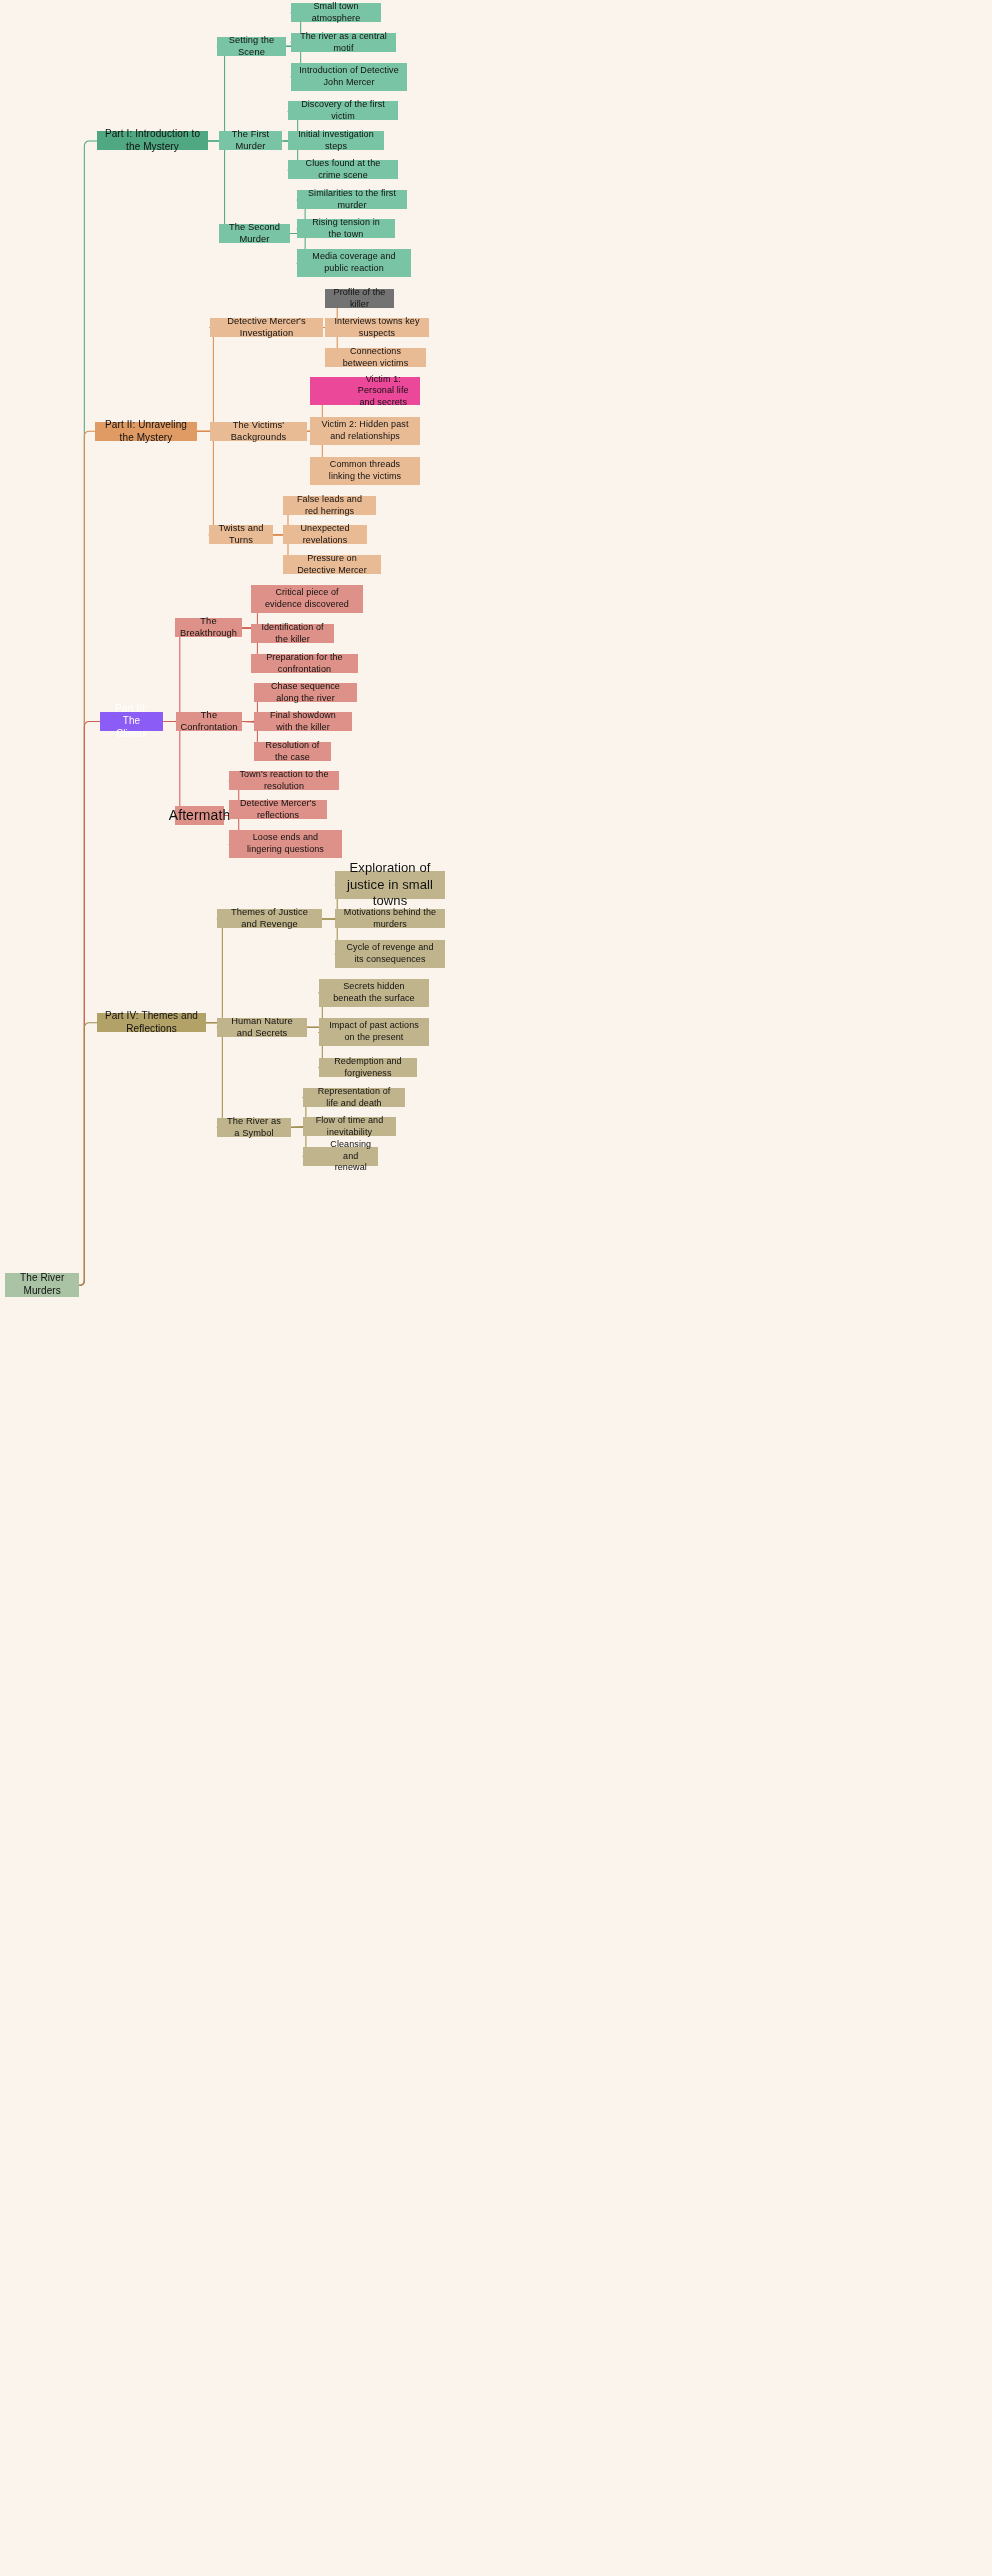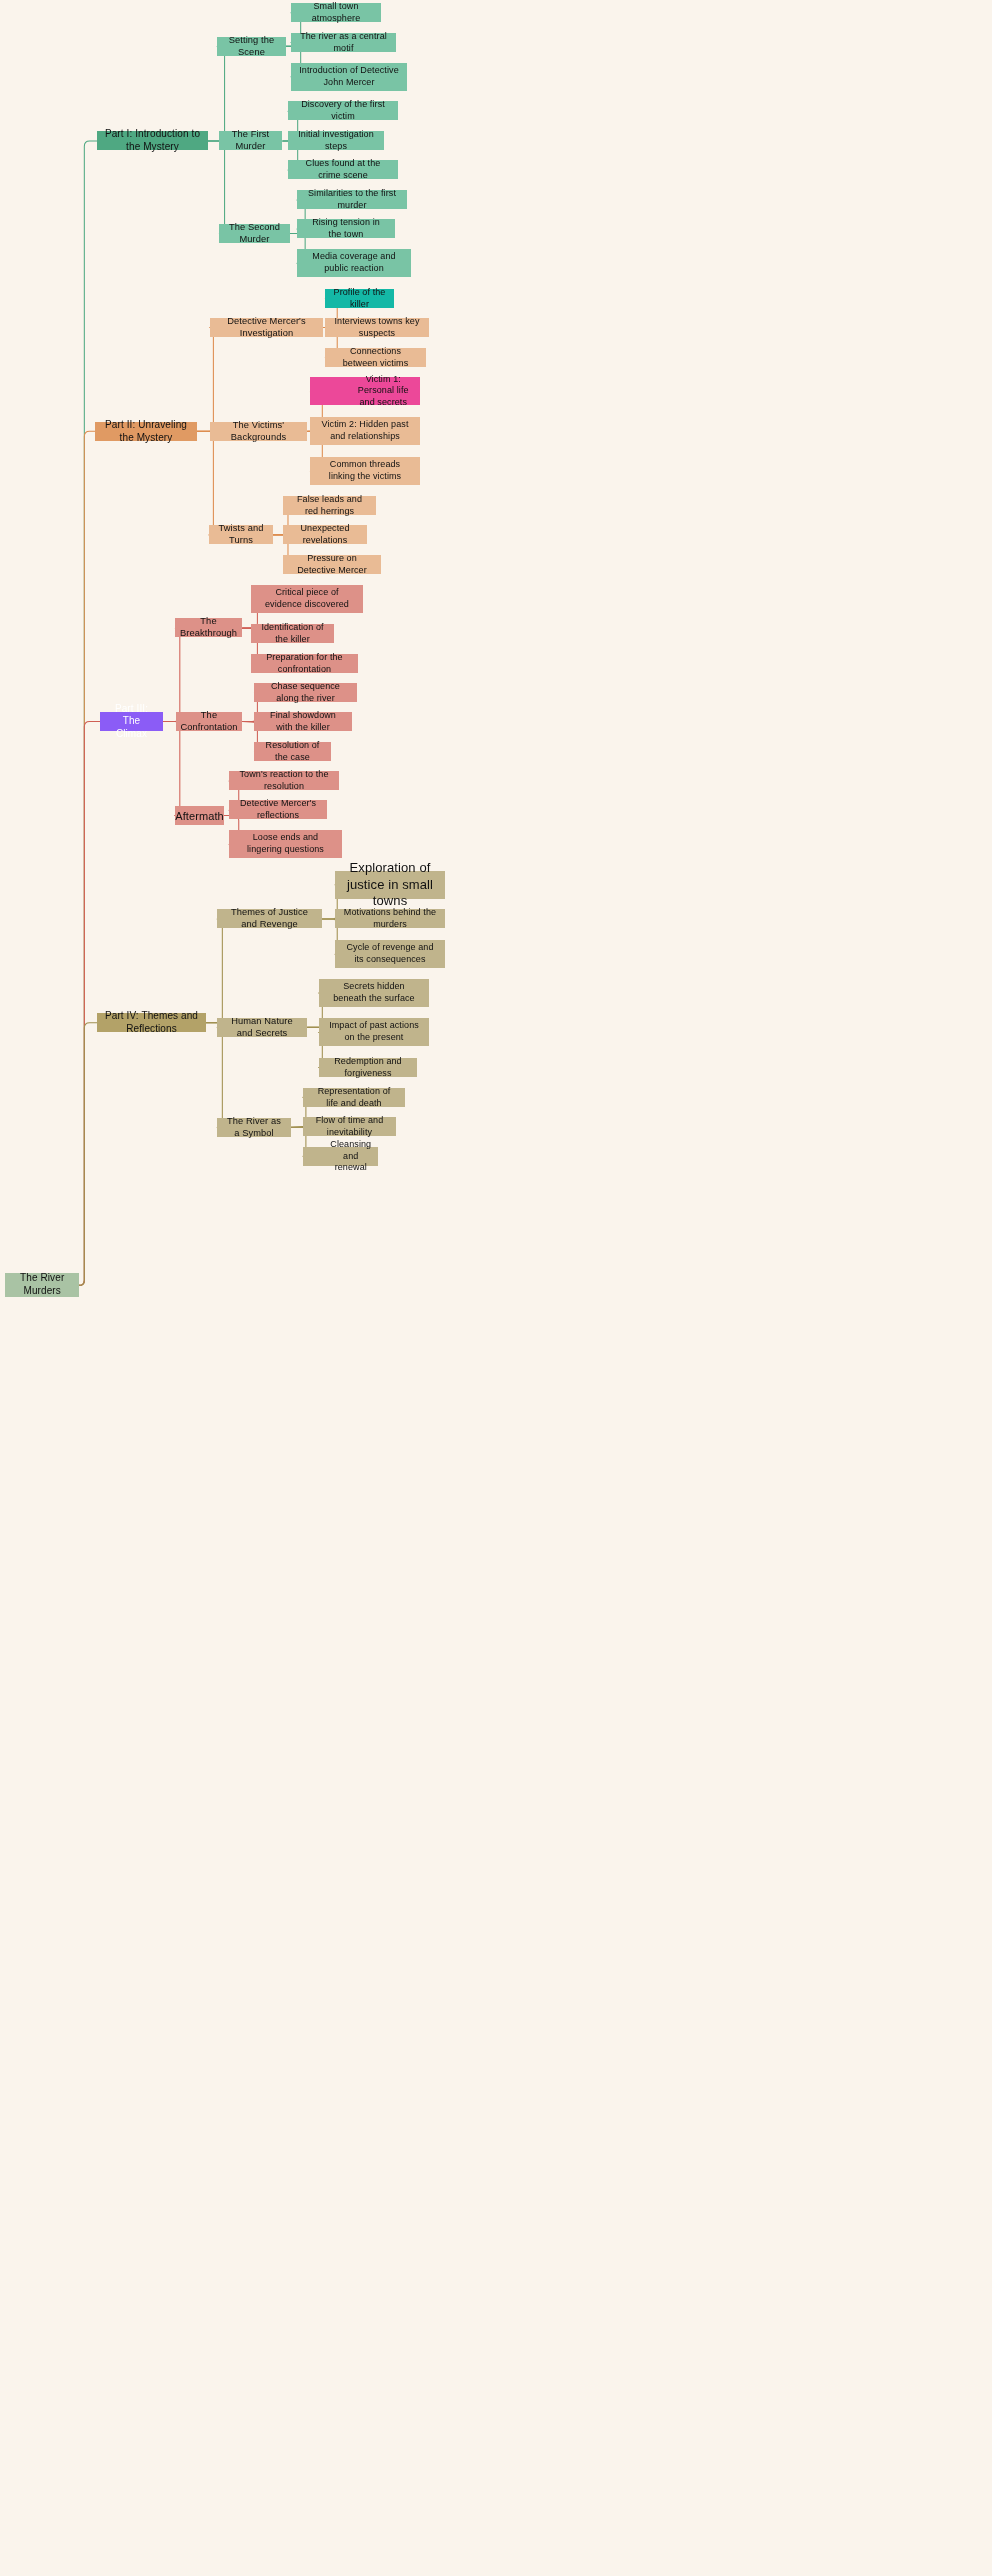--- a/index.html
+++ b/index.html
@@ -114,41 +114,41 @@
       <div class="node lvl2" style="left: 219px; top: 131px; width: 63px; height: 19.4px; background: rgb(121, 196, 165); color: rgb(17, 17, 17); font-size: 9.3px;">The First Murder</div>
       <div class="node leaf" style="left: 288px; top: 101px; width: 110px; height: 19.4px; background: rgb(121, 196, 165); color: rgb(17, 17, 17); font-size: 9px;">Discovery of the first victim</div>
       <div class="node leaf" style="left: 288px; top: 131px; width: 96px; height: 19.4px; background: rgb(121, 196, 165); color: rgb(17, 17, 17); font-size: 9px;">Initial investigation steps</div>
       <div class="node leaf" style="left: 288px; top: 160px; width: 110px; height: 19.4px; background: rgb(121, 196, 165); color: rgb(17, 17, 17); font-size: 9px;">Clues found at the crime scene</div>
       <div class="node lvl2" style="left: 219px; top: 224px; width: 71px; height: 19.4px; background: rgb(121, 196, 165); color: rgb(17, 17, 17); font-size: 9.3px;">The Second Murder</div>
       <div class="node leaf" style="left: 297px; top: 190px; width: 110px; height: 19.4px; background: rgb(121, 196, 165); color: rgb(17, 17, 17); font-size: 9px;">Similarities to the first murder</div>
       <div class="node leaf" style="left: 297px; top: 219px; width: 98px; height: 19.4px; background: rgb(121, 196, 165); color: rgb(17, 17, 17); font-size: 9px;">Rising tension in the town</div>
       <div class="node leaf" style="left: 297px; top: 249px; width: 114px; height: 28px; background: rgb(121, 196, 165); color: rgb(17, 17, 17); font-size: 9px;">Media coverage and public reaction</div>
       <div class="node lvl1" style="left: 95px; top: 422px; width: 102px; height: 19.4px; background: rgb(224, 154, 99); color: rgb(17, 17, 17); font-size: 10px;">Part II: Unraveling the Mystery</div>
       <div class="node lvl2" style="left: 210px; top: 318px; width: 113px; height: 19.4px; background: rgb(233, 187, 149); color: rgb(17, 17, 17); font-size: 9.3px;">Detective Mercer's Investigation</div>
-      <div class="node leaf" style="left: 325px; top: 289px; width: 69px; height: 19.4px; background: #14b8a6; color: rgb(17, 17, 17); font-size: 9px;">Profile of the killer</div>
+      <div class="node leaf" style="left: 325px; top: 289px; width: 69px; height: 19.4px; background: #737373; color: rgb(17, 17, 17); font-size: 9px;">Profile of the killer</div>
       <div class="node leaf" style="left: 325px; top: 318px; width: 104px; height: 19.4px; background: rgb(233, 187, 149); color: rgb(17, 17, 17); font-size: 9px;">Interviews towns key suspects</div>
       <div class="node leaf" style="left: 325px; top: 348px; width: 101px; height: 19.4px; background: rgb(233, 187, 149); color: rgb(17, 17, 17); font-size: 9px;">Connections between victims</div>
       <div class="node lvl2" style="left: 210px; top: 422px; width: 97px; height: 19.4px; background: rgb(233, 187, 149); color: rgb(17, 17, 17); font-size: 9.3px;">The Victims' Backgrounds</div>
       <div class="node leaf" style="left: 310px; top: 377px; width: 110px; height: 28px; background: #ec4899; color: rgb(17, 17, 17); font-size: 9px; padding-left: 44px;">Victim 1: Personal life and secrets</div>
       <div class="node leaf" style="left: 310px; top: 417px; width: 110px; height: 28px; background: rgb(233, 187, 149); color: rgb(17, 17, 17); font-size: 9px;">Victim 2: Hidden past and relationships</div>
       <div class="node leaf" style="left: 310px; top: 457px; width: 110px; height: 28px; background: rgb(233, 187, 149); color: rgb(17, 17, 17); font-size: 9px;">Common threads linking the victims</div>
       <div class="node lvl2" style="left: 209px; top: 525px; width: 64px; height: 19.4px; background: rgb(233, 187, 149); color: rgb(17, 17, 17); font-size: 9.3px;">Twists and Turns</div>
       <div class="node leaf" style="left: 283px; top: 496px; width: 93px; height: 19.4px; background: rgb(233, 187, 149); color: rgb(17, 17, 17); font-size: 9px;">False leads and red herrings</div>
       <div class="node leaf" style="left: 283px; top: 525px; width: 84px; height: 19.4px; background: rgb(233, 187, 149); color: rgb(17, 17, 17); font-size: 9px;">Unexpected revelations</div>
       <div class="node leaf" style="left: 283px; top: 555px; width: 98px; height: 19.4px; background: rgb(233, 187, 149); color: rgb(17, 17, 17); font-size: 9px;">Pressure on Detective Mercer</div>
       <div class="node lvl1" style="left: 100px; top: 712px; width: 63px; height: 19.4px; background: #8b5cf6; color: rgb(255, 255, 255); font-size: 10px;">Part III: The Climax</div>
       <div class="node lvl2" style="left: 175px; top: 618px; width: 67px; height: 19.4px; background: rgb(221, 145, 136); color: rgb(17, 17, 17); font-size: 9.3px;">The Breakthrough</div>
       <div class="node leaf" style="left: 251px; top: 585px; width: 112px; height: 28px; background: rgb(221, 145, 136); color: rgb(17, 17, 17); font-size: 9px;">Critical piece of evidence discovered</div>
       <div class="node leaf" style="left: 251px; top: 624px; width: 83px; height: 19.4px; background: rgb(221, 145, 136); color: rgb(17, 17, 17); font-size: 9px;">Identification of the killer</div>
       <div class="node leaf" style="left: 251px; top: 654px; width: 107px; height: 19.4px; background: rgb(221, 145, 136); color: rgb(17, 17, 17); font-size: 9px;">Preparation for the confrontation</div>
       <div class="node lvl2" style="left: 176px; top: 712px; width: 66px; height: 19.4px; background: rgb(221, 145, 136); color: rgb(17, 17, 17); font-size: 9.3px;">The Confrontation</div>
       <div class="node leaf" style="left: 254px; top: 683px; width: 103px; height: 19.4px; background: rgb(221, 145, 136); color: rgb(17, 17, 17); font-size: 9px;">Chase sequence along the river</div>
       <div class="node leaf" style="left: 254px; top: 712px; width: 98px; height: 19.4px; background: rgb(221, 145, 136); color: rgb(17, 17, 17); font-size: 9px;">Final showdown with the killer</div>
       <div class="node leaf" style="left: 254px; top: 742px; width: 77px; height: 19.4px; background: rgb(221, 145, 136); color: rgb(17, 17, 17); font-size: 9px;">Resolution of the case</div>
-      <div class="node lvl2" style="left: 175px; top: 806px; width: 49px; height: 19.4px; background: rgb(221, 145, 136); color: rgb(17, 17, 17); font-size: 11px;">Aftermath</div>
+      <div class="node lvl2" style="left: 175px; top: 806px; width: 49px; height: 19.4px; background: rgb(221, 145, 136); color: rgb(17, 17, 17); font-size: 14px;">Aftermath</div>
       <div class="node leaf" style="left: 229px; top: 771px; width: 110px; height: 19.4px; background: rgb(221, 145, 136); color: rgb(17, 17, 17); font-size: 9px;">Town's reaction to the resolution</div>
       <div class="node leaf" style="left: 229px; top: 800px; width: 98px; height: 19.4px; background: rgb(221, 145, 136); color: rgb(17, 17, 17); font-size: 9px;">Detective Mercer's reflections</div>
       <div class="node leaf" style="left: 229px; top: 830px; width: 113px; height: 28px; background: rgb(221, 145, 136); color: rgb(17, 17, 17); font-size: 9px;">Loose ends and lingering questions</div>
       <div class="node lvl1" style="left: 97px; top: 1013px; width: 109px; height: 19.4px; background: rgb(179, 162, 104); color: rgb(17, 17, 17); font-size: 10px;">Part IV: Themes and Reflections</div>
       <div class="node lvl2" style="left: 217px; top: 909px; width: 105px; height: 19.4px; background: rgb(192, 180, 140); color: rgb(17, 17, 17); font-size: 9.3px;">Themes of Justice and Revenge</div>
       <div class="node leaf" style="left: 335px; top: 871px; width: 110px; height: 28px; background: rgb(192, 180, 140); color: rgb(17, 17, 17); font-size: 13px;">Exploration of justice in small towns</div>
       <div class="node leaf" style="left: 335px; top: 909px; width: 110px; height: 19.4px; background: rgb(192, 180, 140); color: rgb(17, 17, 17); font-size: 9px;">Motivations behind the murders</div>
       <div class="node leaf" style="left: 335px; top: 940px; width: 110px; height: 28px; background: rgb(192, 180, 140); color: rgb(17, 17, 17); font-size: 9px;">Cycle of revenge and its consequences</div>
       <div class="node lvl2" style="left: 217px; top: 1018px; width: 90px; height: 19.4px; background: rgb(192, 180, 140); color: rgb(17, 17, 17); font-size: 9.3px;">Human Nature and Secrets</div>
       <div class="node leaf" style="left: 319px; top: 979px; width: 110px; height: 28px; background: rgb(192, 180, 140); color: rgb(17, 17, 17); font-size: 9px;">Secrets hidden beneath the surface</div>

